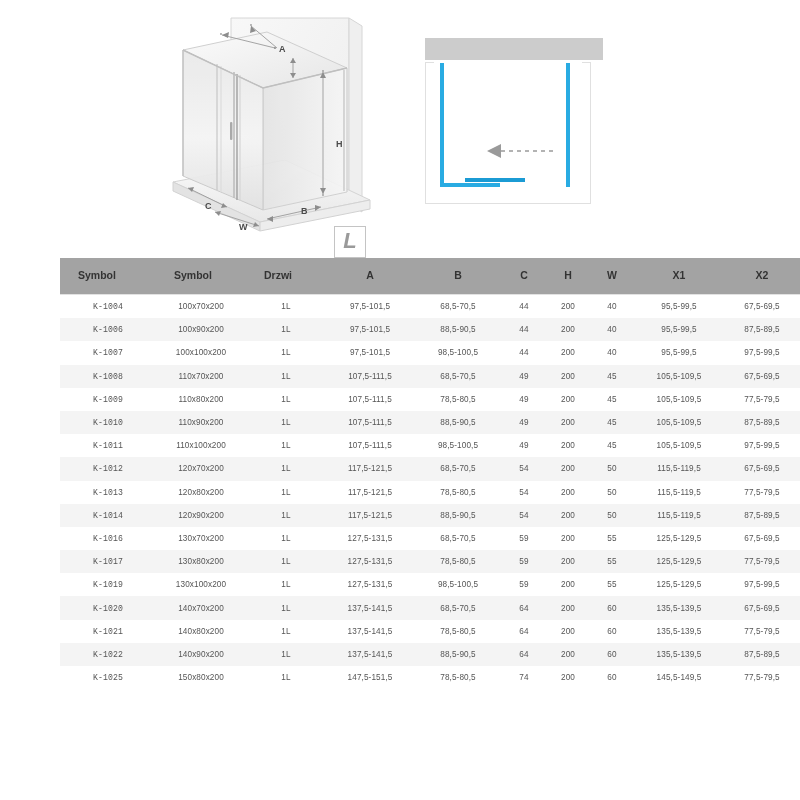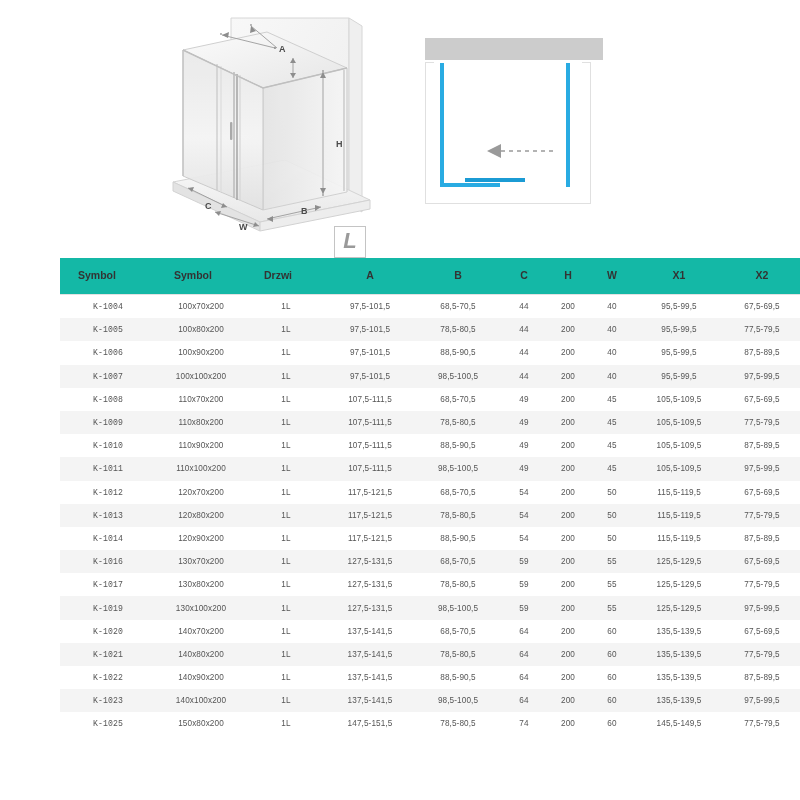--- a/index.html
+++ b/index.html
@@ -89,21 +89,21 @@
     margin: 0 0 0 60px;
     table-layout: fixed;
   }
   table.spec thead th {
     font-size: 10.5px;
     font-weight: bold;
     color: #333333;
     text-align: center;
     padding: 11px 0 13px 0;
     border-bottom: 1px solid #e2e2e2;
-    background: #14b8a6;
+    background: #a3a3a3;
     white-space: nowrap;
   }
   table.spec thead th.left {
     text-align: left;
     padding-left: 18px;
   }
   table.spec tbody td {
     font-size: 8.2px;
     color: #555555;
     text-align: center;
@@ -302,32 +302,20 @@
           <td>1L</td>
           <td>97,5-101,5</td>
           <td>68,5-70,5</td>
           <td>44</td>
           <td>200</td>
           <td>40</td>
           <td>95,5-99,5</td>
           <td>67,5-69,5</td>
         </tr>
         <tr>
-          <td class="symbol">K-1005</td>
-          <td>100x80x200</td>
-          <td>1L</td>
-          <td>97,5-101,5</td>
-          <td>78,5-80,5</td>
-          <td>44</td>
-          <td>200</td>
-          <td>40</td>
-          <td>95,5-99,5</td>
-          <td>77,5-79,5</td>
-        </tr>
-        <tr>
           <td class="symbol">K-1006</td>
           <td>100x90x200</td>
           <td>1L</td>
           <td>97,5-101,5</td>
           <td>88,5-90,5</td>
           <td>44</td>
           <td>200</td>
           <td>40</td>
           <td>95,5-99,5</td>
           <td>87,5-89,5</td>
@@ -494,32 +482,20 @@
           <td>1L</td>
           <td>137,5-141,5</td>
           <td>88,5-90,5</td>
           <td>64</td>
           <td>200</td>
           <td>60</td>
           <td>135,5-139,5</td>
           <td>87,5-89,5</td>
         </tr>
         <tr>
-          <td class="symbol">K-1023</td>
-          <td>140x100x200</td>
-          <td>1L</td>
-          <td>137,5-141,5</td>
-          <td>98,5-100,5</td>
-          <td>64</td>
-          <td>200</td>
-          <td>60</td>
-          <td>135,5-139,5</td>
-          <td>97,5-99,5</td>
-        </tr>
-        <tr>
           <td class="symbol">K-1025</td>
           <td>150x80x200</td>
           <td>1L</td>
           <td>147,5-151,5</td>
           <td>78,5-80,5</td>
           <td>74</td>
           <td>200</td>
           <td>60</td>
           <td>145,5-149,5</td>
           <td>77,5-79,5</td>

